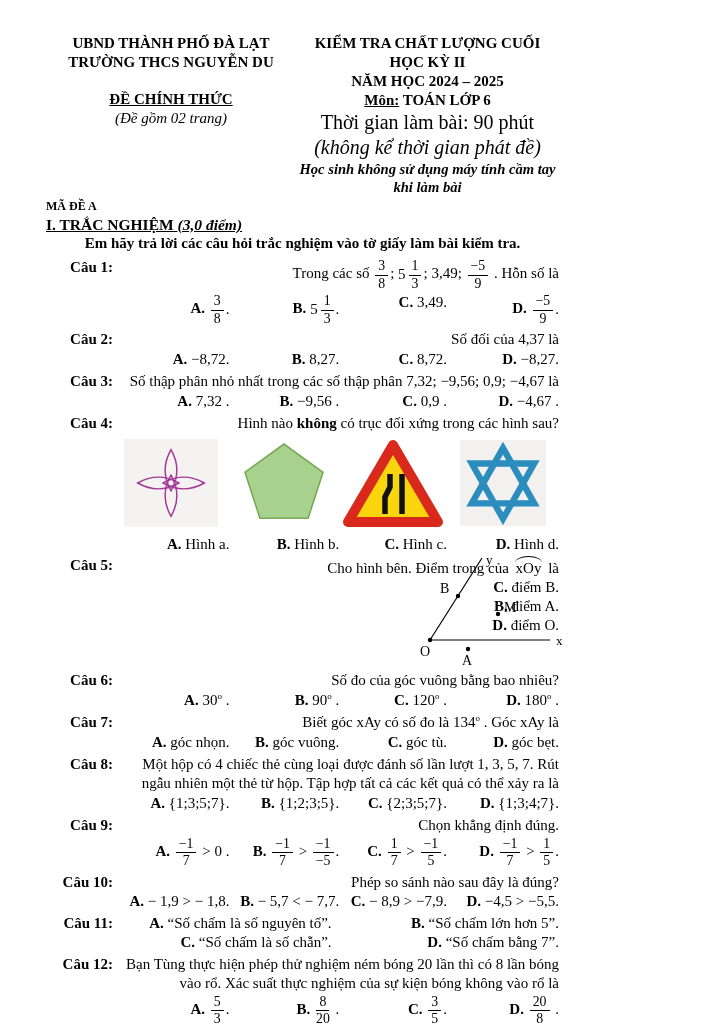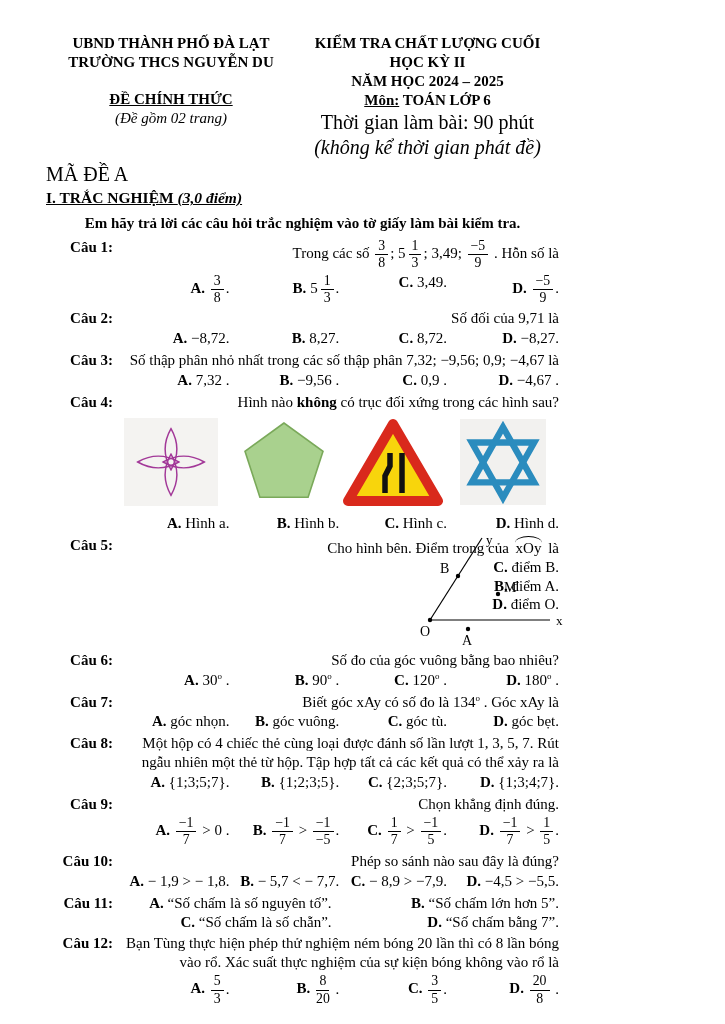--- a/index.html
+++ b/index.html
@@ -11,23 +11,23 @@
   .u{text-decoration:underline;text-align:center;}
   
   .header{display:flex;}
   .h-left{width:250px;text-align:center;}
   .h-right{flex:1;text-align:center;}
   .h-line{font-weight:bold;}
   .exam-type{font-weight:bold;text-decoration:underline;margin-top:18px;}
   .pages-note{font-style:italic;}
   .time-line{font-size:20px;}
   .calc-note{font-weight:bold;font-style:italic;font-size:14.6px;}
-  .ma-de{font-weight:normal;font-size:20px;margin-top:2px;}
+  .ma-de{font-weight:bold;font-size:12px;margin-top:2px;}
   .section-title{font-weight:bold;font-size:15.5px;margin-top:1px;font-family:Liberation Serif, serif;}
-  .instruction{text-align:center;font-weight:bold;margin:6px 0 5px 0;}
+  .instruction{text-align:center;font-weight:bold;margin:0 0 5px 0;}
   
   .q{display:flex;margin-bottom:3px;position:relative;text-align:right;}
   .q-label{font-weight:bold;width:67px;flex:none;}
   .q-body{flex:1;min-width:0;}
   .opts4{display:grid;grid-template-columns:1.06fr 1fr 0.98fr 1.02fr;margin-top:1px;}
   .opts2{display:grid;grid-template-columns:1fr 1.04fr;}
   .opt .k{font-weight:bold;}
   .opt{white-space:nowrap;}
   .opts-stack .opt{display:block;}
   
@@ -58,20 +58,21 @@
       <div class="h-line">UBND THÀNH PHỐ ĐÀ LẠT</div>
       <div class="h-line">TRƯỜNG THCS NGUYỄN DU</div>
       <div class="exam-type">ĐỀ CHÍNH THỨC</div>
       <div class="pages-note">(Đề gồm 02 trang)</div>
     </div>
     <div class="h-right">
       <div class="h-line">KIỂM TRA CHẤT LƯỢNG CUỐI HỌC KỲ II</div>
       <div class="h-line">NĂM HỌC 2024 – 2025</div>
       <div class="h-line"><span class="u">Môn:</span><span> TOÁN LỚP 6</span></div>
       <div class="time-line"><span>Thời gian làm bài: 90 phút </span><span class="i">(không kể thời gian phát đề)</span></div>
+      <div class="calc-note">Học sinh không sử dụng máy tính cầm tay khi làm bài</div>
     </div>
   </div>
 
   <div class="ma-de">MÃ ĐỀ A</div>
 
   <div class="section-title"><span class="u"><span>I. TRẮC NGHIỆM </span><span class="i">(3,0 điểm)</span></span></div>
 
   <div class="instruction">Em hãy trả lời các câu hỏi trắc nghiệm vào tờ giấy làm bài kiểm tra.</div>
 
   <div class="q">
@@ -101,21 +102,21 @@
                 <span class="fn">−5</span>
                 <span class="fd">9</span>
               </span>.</span></span>
       </div>
     </div>
   </div>
 
   <div class="q">
     <div class="q-label">Câu 2:</div>
     <div class="q-body">
-      <div class="stem">Số đối của 9,71 là</div>
+      <div class="stem">Số đối của 4,37 là</div>
       <div class="opts4">
         <span class="opt"><span class="k">A.</span><span> −8,72.</span></span>
         <span class="opt"><span class="k">B.</span><span> 8,27.</span></span>
         <span class="opt"><span class="k">C.</span><span> 8,72.</span></span>
         <span class="opt"><span class="k">D.</span><span> −8,27.</span></span>
       </div>
     </div>
   </div>
 
   <div class="q">

